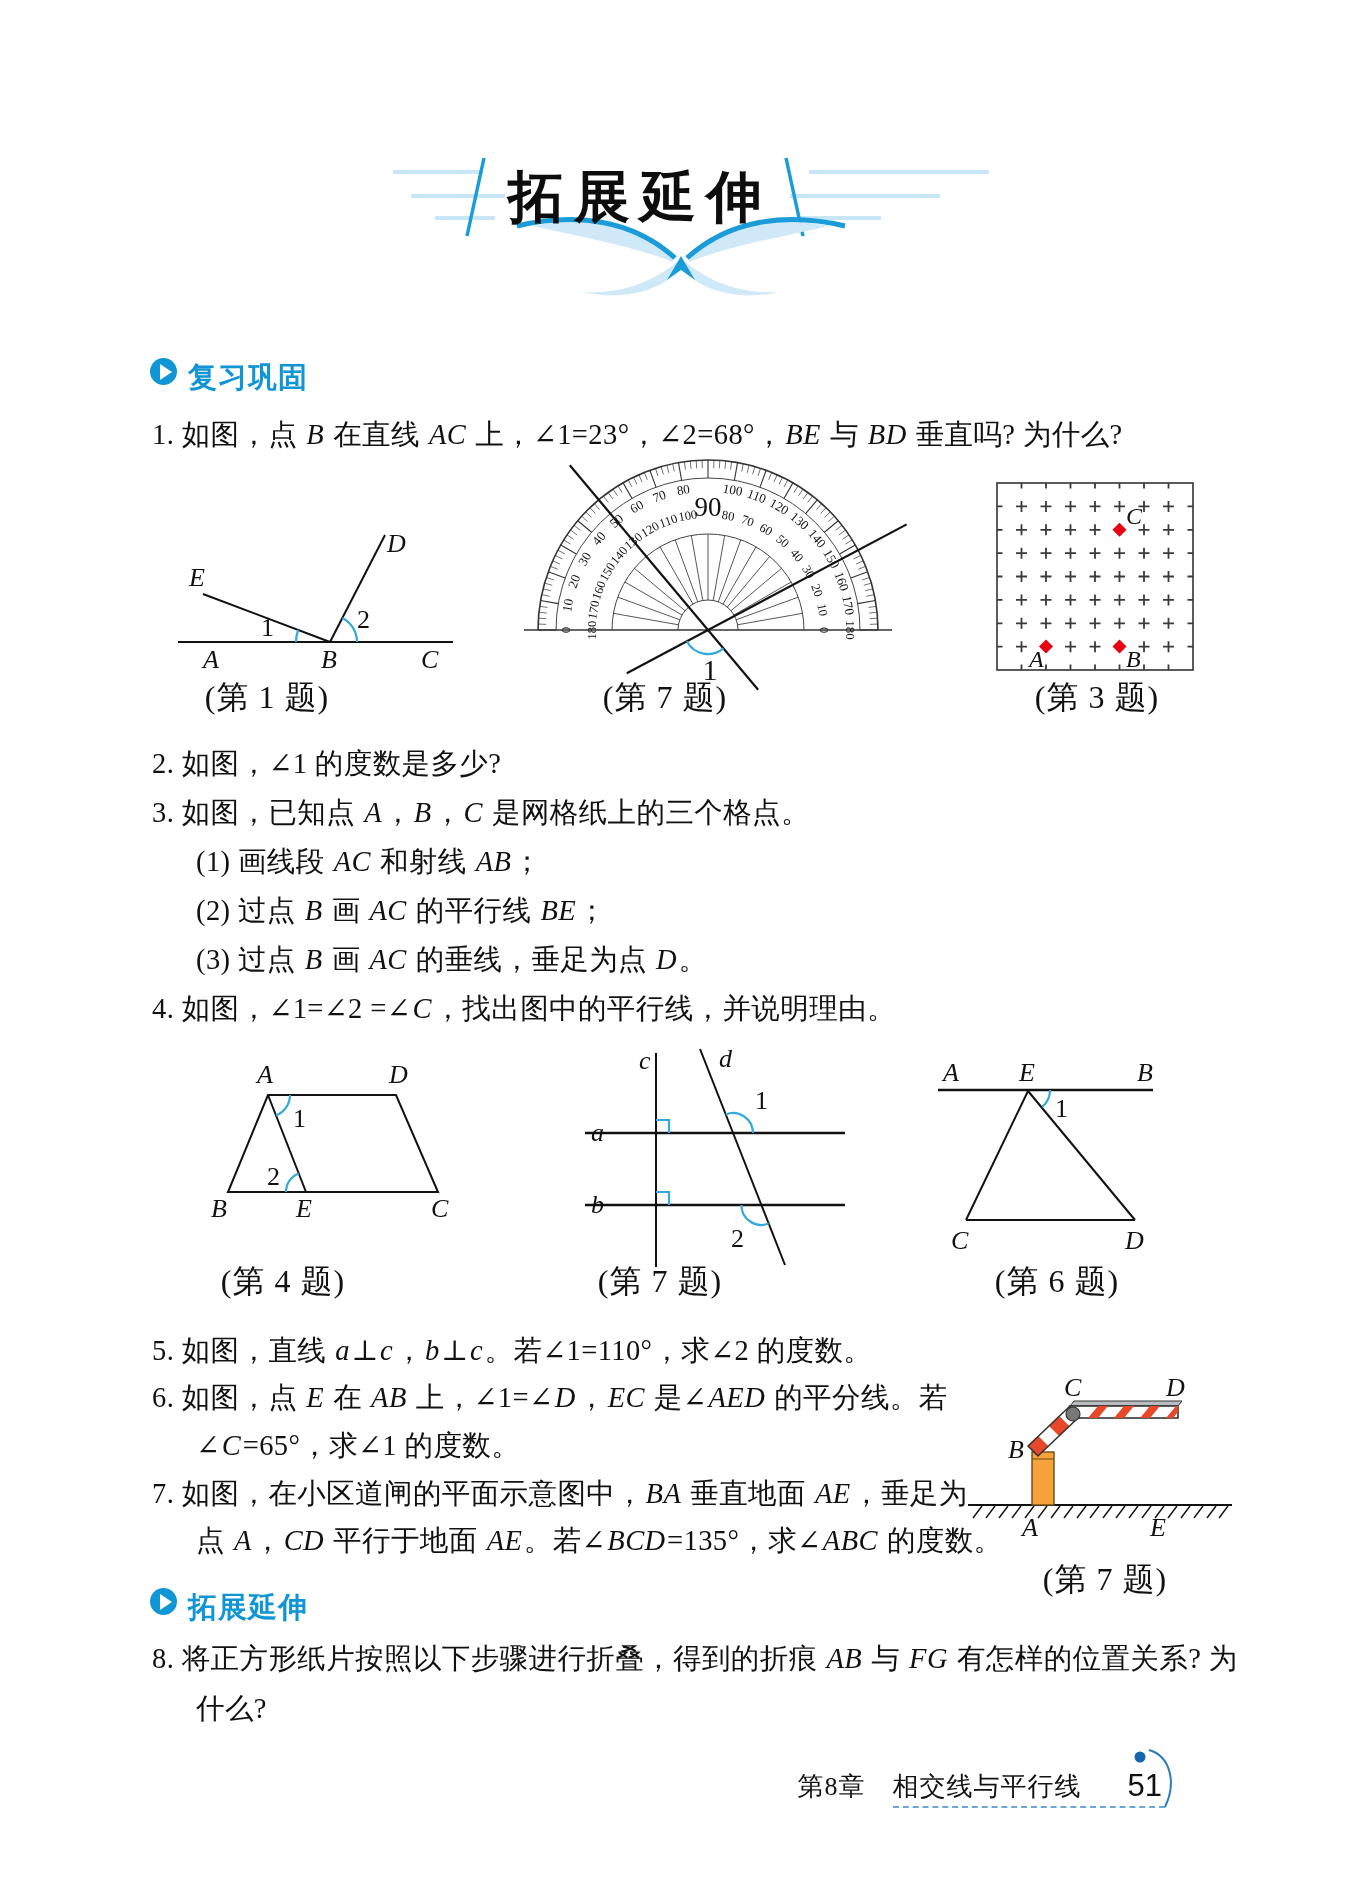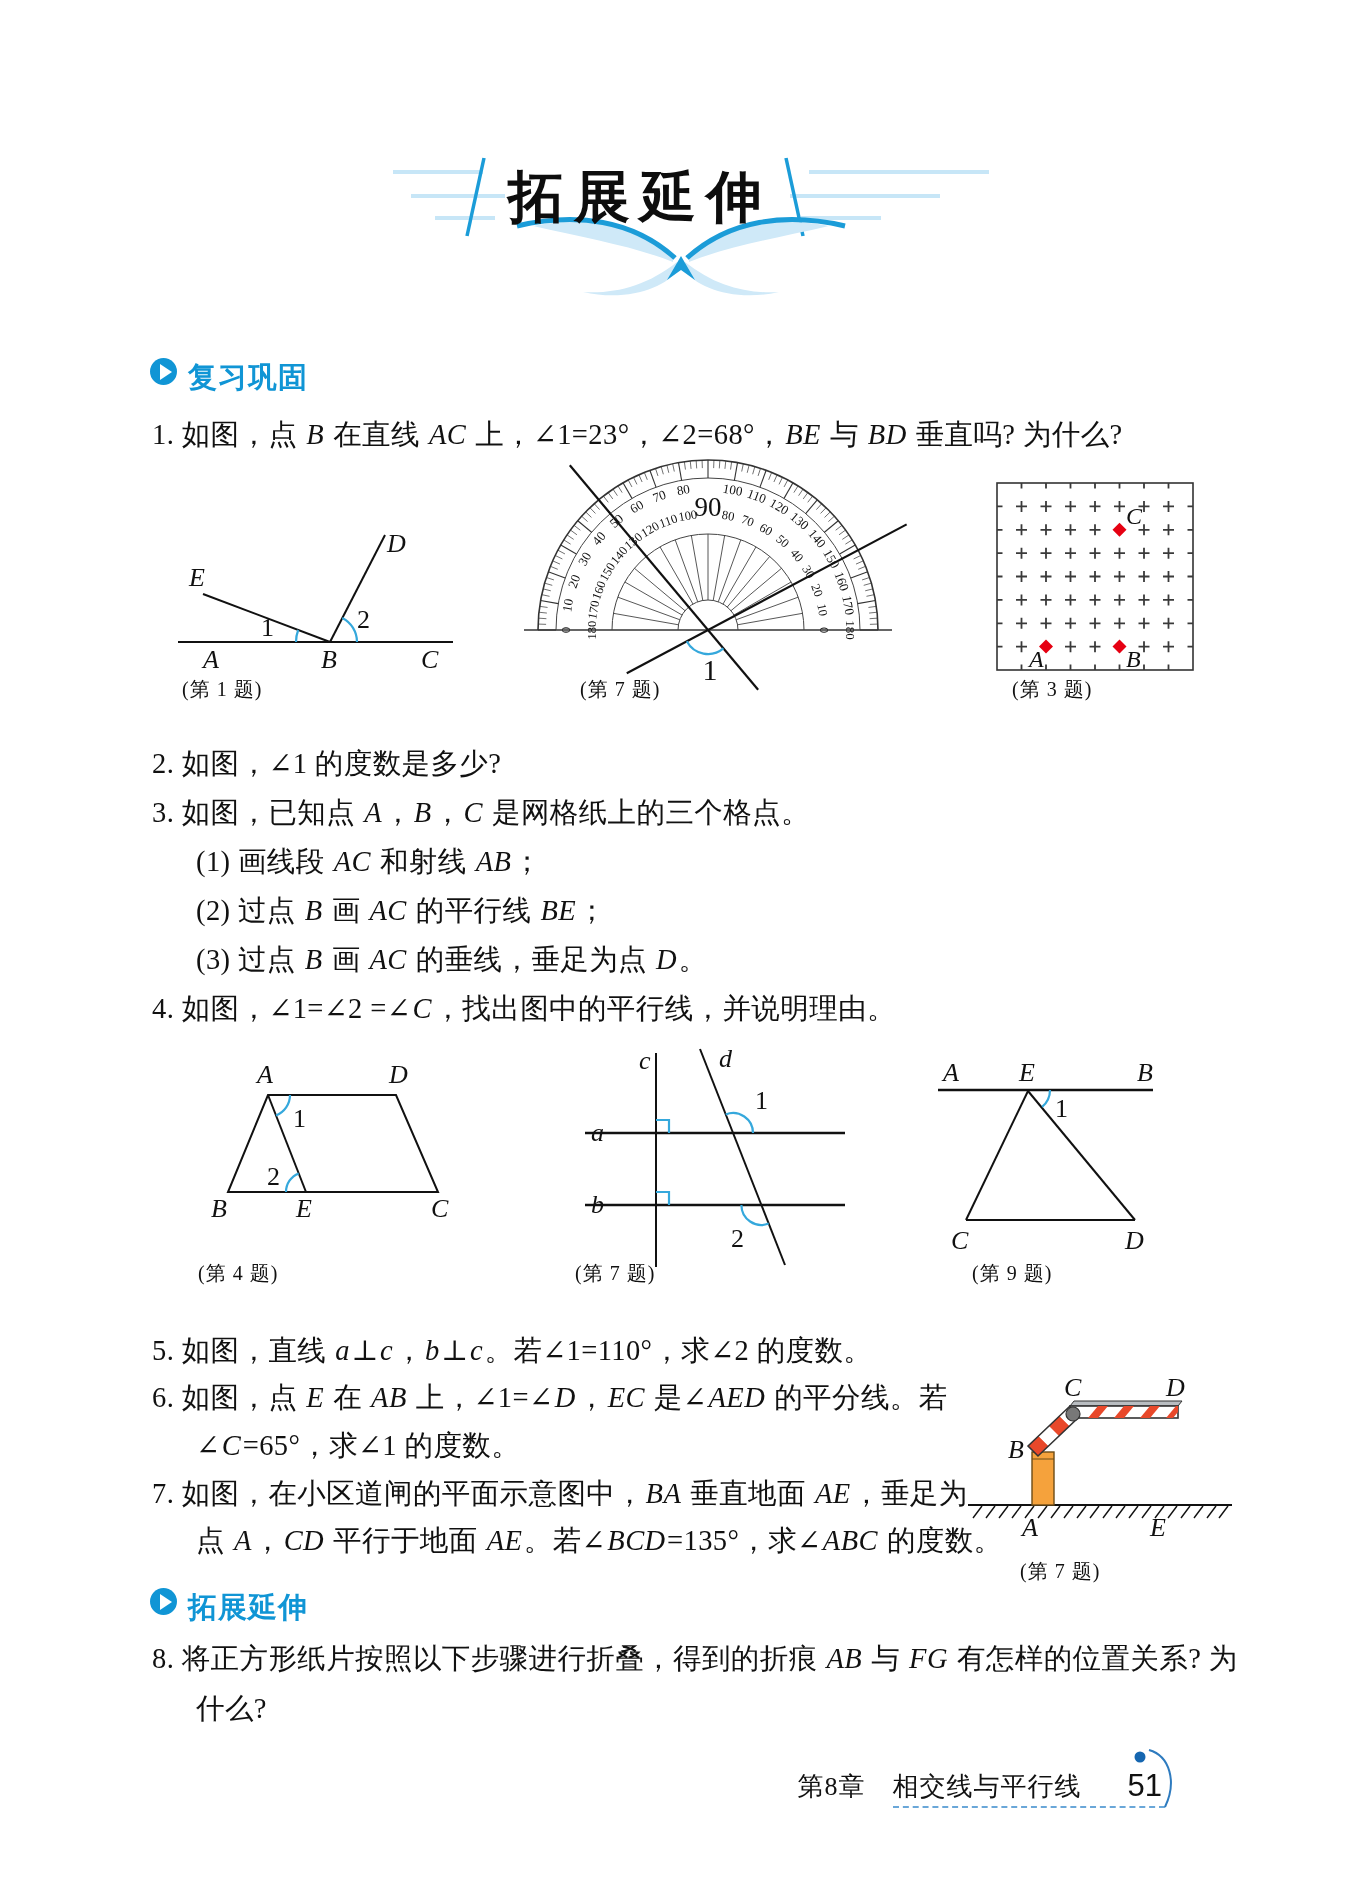--- a/index.html
+++ b/index.html
@@ -7,21 +7,21 @@
         font-family:"Liberation Serif","DejaVu Serif",serif;color:#111;overflow:hidden}
   .prob{position:absolute;left:152px;font-size:28.5px;white-space:nowrap;letter-spacing:.4px}
   .indent{left:196px}
   .mv{font-style:italic;font-family:"Liberation Serif","DejaVu Serif",serif;padding:0 1.5px}
   .sec{position:absolute;left:150px;display:flex;align-items:flex-start;gap:11px}
   .sec-ic{width:27px;height:27px;border-radius:50%;background:#1095d5;display:flex;align-items:center;justify-content:center;flex:0 0 auto}
   .tri{width:0;height:0;border-left:12px solid #fff;border-top:8px solid transparent;border-bottom:8px solid transparent;margin-left:4px}
   .sec-t{font-family:"Liberation Sans","DejaVu Sans",sans-serif;font-weight:bold;font-size:29px;color:#1095d5;letter-spacing:1px}
   .btitle{position:absolute;left:495px;top:160px;width:290px;text-align:center;
           font-family:"Liberation Sans","DejaVu Sans",sans-serif;font-weight:900;font-size:56px;letter-spacing:10px;color:#0d0d0d}
-  .cap{position:absolute;width:170px;text-align:left;font-size:20px;letter-spacing:1px}
+  .cap{position:absolute;width:170px;text-align:center;font-size:32px;letter-spacing:1px}
   .fig{position:absolute}
   svg text{fill:#111}
   .flbl{font:italic 26px "Liberation Serif","DejaVu Serif",serif}
   .fsm{font:italic 24px "Liberation Serif","DejaVu Serif",serif}
   .fnum{font:26px "Liberation Serif","DejaVu Serif",serif}
   .pnum{font:13px "Liberation Serif","DejaVu Serif",serif}
   .pnum2{font:12.5px "Liberation Serif","DejaVu Serif",serif}
   .pbig{font:27px "Liberation Serif","DejaVu Serif",serif}
   .pang{font:30px "Liberation Serif","DejaVu Serif",serif}
   .footer{position:absolute;top:1768px;right:191px;display:flex;align-items:flex-end;gap:46px}
@@ -319,21 +319,21 @@
     <line x1="125" y1="36" x2="232" y2="165" stroke="#111" stroke-width="2"></line>
     <line x1="63" y1="165" x2="232" y2="165" stroke="#111" stroke-width="2"></line>
     <path d="M139.1,51.9 A22 22 0 0 0 147,35" fill="none" stroke="#35a8dc" stroke-width="2.2"></path>
     <text class="flbl" x="40" y="26">A</text>
     <text class="flbl" x="116" y="26">E</text>
     <text class="flbl" x="234" y="26">B</text>
     <text class="flbl" x="48" y="194">C</text>
     <text class="flbl" x="222" y="194">D</text>
     <text class="fnum" x="152" y="62">1</text>
   </svg>
-  <div class="cap" style="left:972px;top:1260px">(第 9 题)</div>
+  <div class="cap" style="left:972px;top:1260px">(第 6 题)</div>
 
   <svg class="fig" style="left:960px;top:1370px" width="288" height="215" viewBox="0 0 288 215">
 
     <line x1="8" y1="135" x2="272" y2="135" stroke="#111" stroke-width="2.2"></line>
     <g stroke="#111" stroke-width="1.4">
       <line x1="22" y1="136" x2="13" y2="148"></line>
         <line x1="35" y1="136" x2="26" y2="148"></line>
       <line x1="48" y1="136" x2="39" y2="148"></line>
         <line x1="61" y1="136" x2="52" y2="148"></line>
       <line x1="74" y1="136" x2="65" y2="148"></line>

